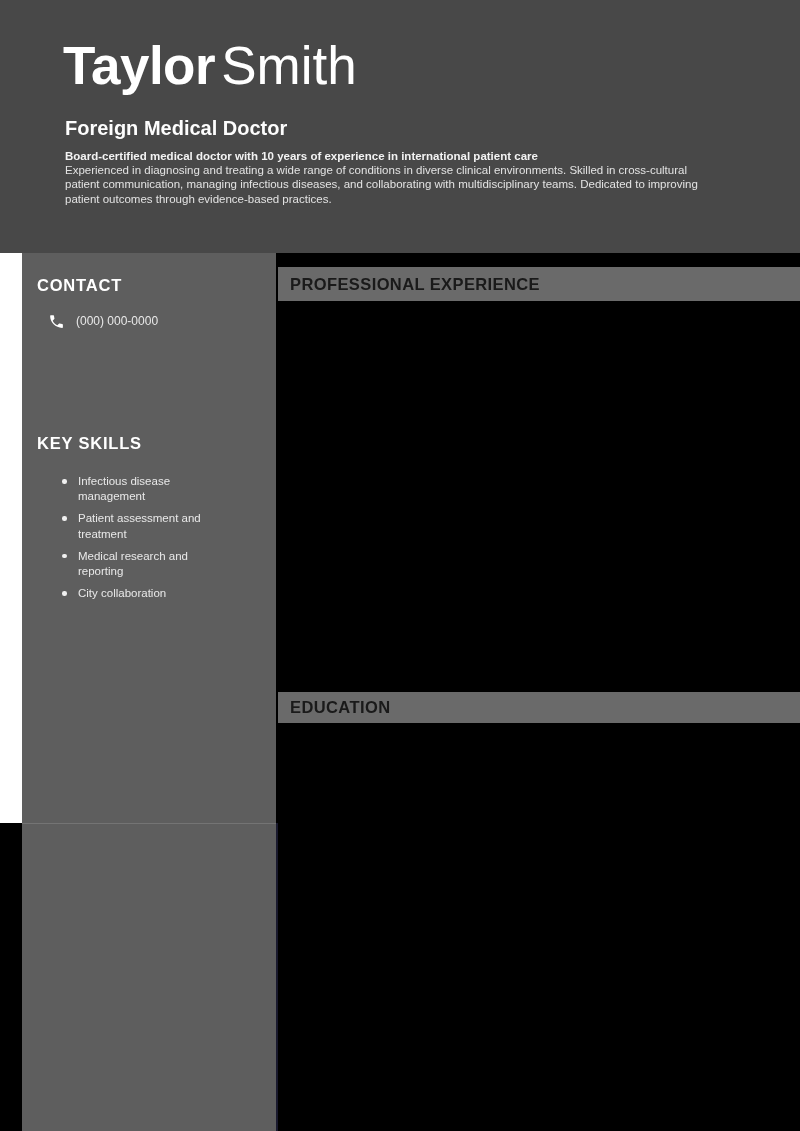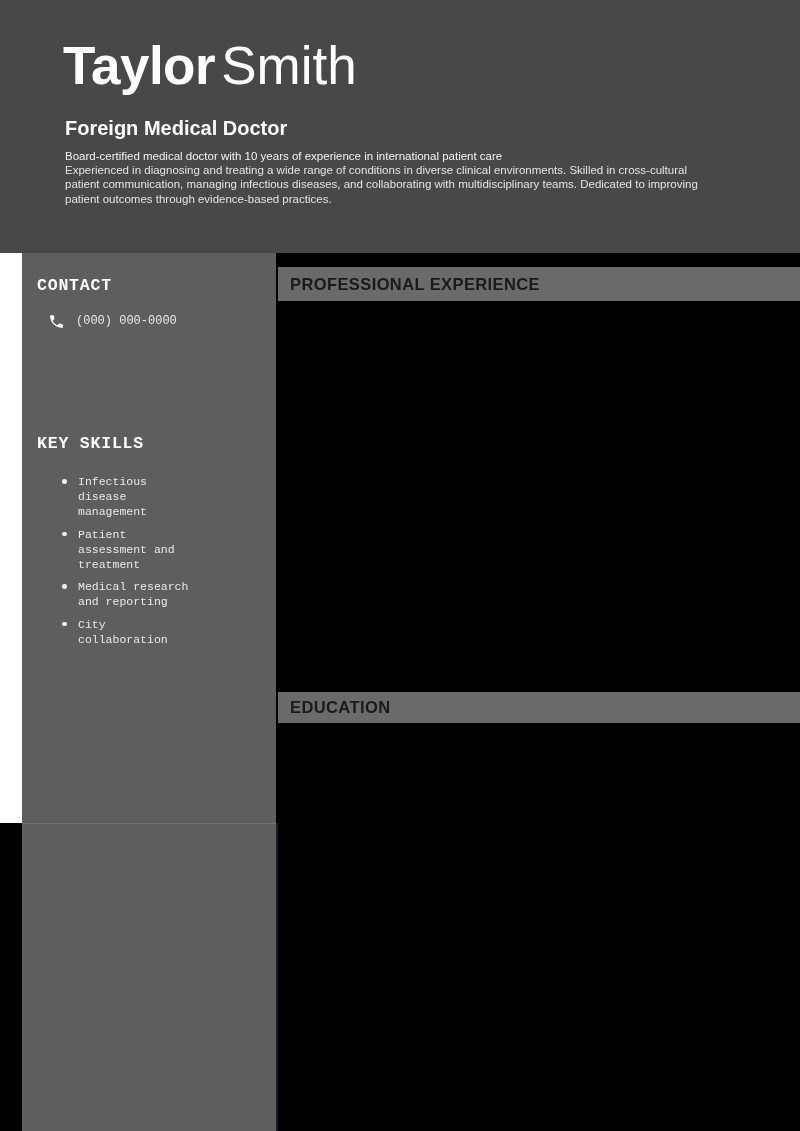--- a/index.html
+++ b/index.html
@@ -8,25 +8,25 @@
     background:#000;font-family:"Liberation Sans",sans-serif;
   }
   
   .hdr{position:absolute;left:0;top:0;width:800px;height:255px;background:#484848;}
   .name{position:absolute;left:63px;top:36px;margin:0;font-size:53px;line-height:1.15;
         color:#ffffff;font-weight:700;letter-spacing:-0.5px;white-space:nowrap;}
   .name .last{font-weight:400;margin-left:6px;letter-spacing:0;}
   .jobtitle{position:absolute;left:65px;top:117px;font-size:20px;font-weight:700;color:#fdfdfd;}
   .summary{position:absolute;left:65px;top:149px;width:650px;
            font-size:11.5px;line-height:14.2px;color:#e3e3e3;}
-  .sum-bold{font-weight:400;color:#f3f3f3;}
+  .sum-bold{font-weight:700;color:#f3f3f3;}
   
   .page-edge-left{position:absolute;left:0;top:253px;width:22px;height:570px;background:#ffffff;}
   
-  .sidebar{position:absolute;left:22px;top:253px;width:254px;height:878px;background:#5e5e5e;font-family:Liberation Mono, monospace;}
+  .sidebar{position:absolute;left:22px;top:253px;width:254px;height:878px;background:#5e5e5e;}
   .side-h{position:absolute;left:15px;margin:0;font-size:16.5px;font-weight:700;
           color:#ffffff;letter-spacing:0.8px;}
   .contact-h{top:23px;}
   .skills-h{top:181px;}
   .contact-list{position:absolute;left:5px;top:56px;margin:0;padding:0;list-style:none;}
   .c-row{display:flex;align-items:center;height:24px;margin-bottom:11px;}
   .c-icon{width:18px;height:18px;margin-left:20px;margin-right:11px;
           display:flex;align-items:center;justify-content:center;flex:none;}
   .c-icon svg{display:block;}
   .c-text{font-size:12px;color:#e9e9e9;}

